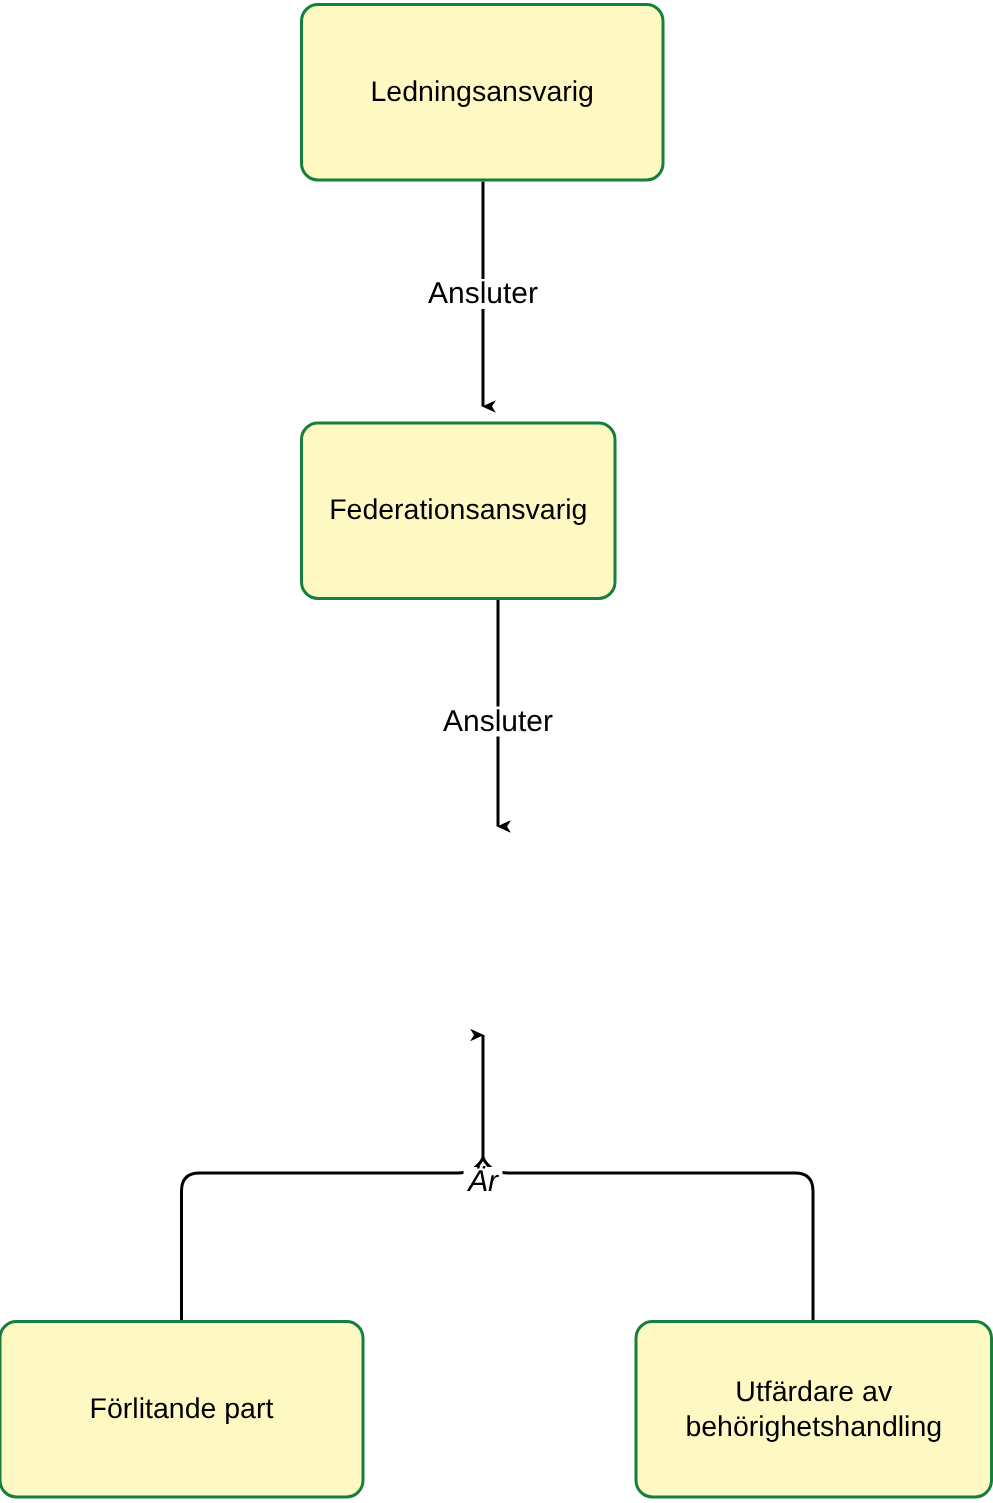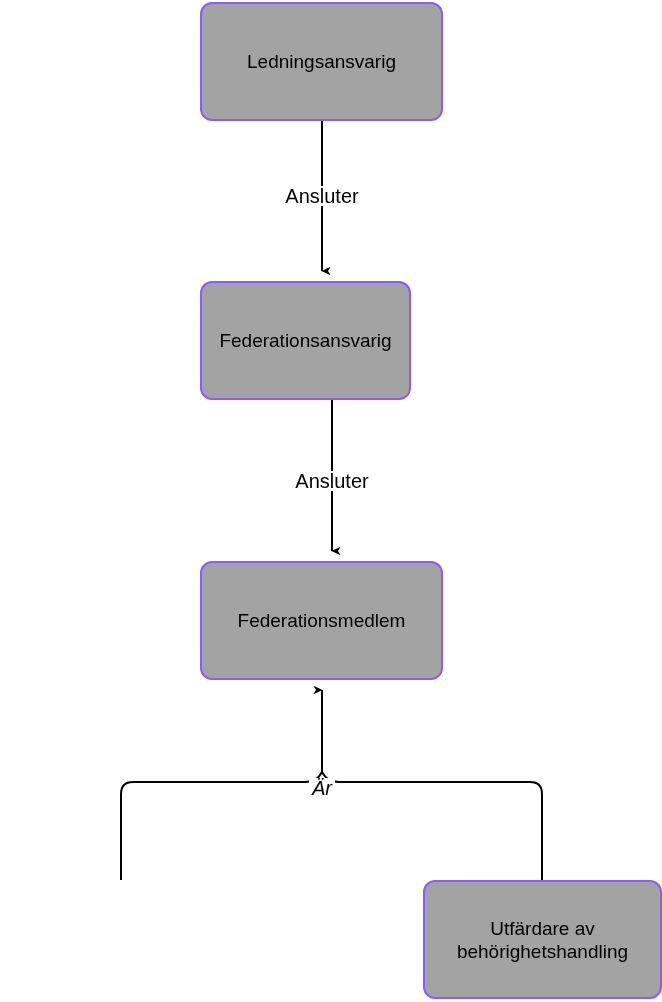--- a/index.html
+++ b/index.html
@@ -22,22 +22,22 @@
     position: absolute;
     top: 0;
     left: 0;
     width: 662px;
     height: 1002px;
     display: block;
   }
   .node-box {
     position: absolute;
     box-sizing: border-box;
-    background: #a3a3a3;
-    border: 2px solid #8b5cf6;
+    background: #fef9c3;
+    border: 2px solid #15803d;
     border-radius: 12px;
     display: flex;
     align-items: center;
     justify-content: center;
     z-index: 2;
   }
   .node-label {
     color: #000000;
     font-family: "Liberation Sans", sans-serif;
     font-size: 19px;
@@ -84,24 +84,24 @@
   </svg>
 
   <div class="node-box" style="left:200px; top:2px; width:243px; height:119px;">
     <span class="node-label">Ledningsansvarig</span>
   </div>
 
   <div class="node-box" style="left:200px; top:281px; width:211px; height:119px;">
     <span class="node-label">Federationsansvarig</span>
   </div>
 
-  <div class="node-box" style="left:200px; top:561px; width:243px; height:119px;">
-    <span class="node-label">Federationsmedlem</span>
+
+  <div class="node-box" style="left:-1px; top:880px; width:244px; height:119px;">
+    <span class="node-label">Förlitande part</span>
   </div>
-
 
   <div class="node-box" style="left:423px; top:880px; width:239px; height:119px;">
     <span class="node-label">Utfärdare av
 behörighetshandling</span>
   </div>
 
   <div class="edge-label" style="left:322px; top:196px;">
     <span>Ansluter</span>
   </div>
 

